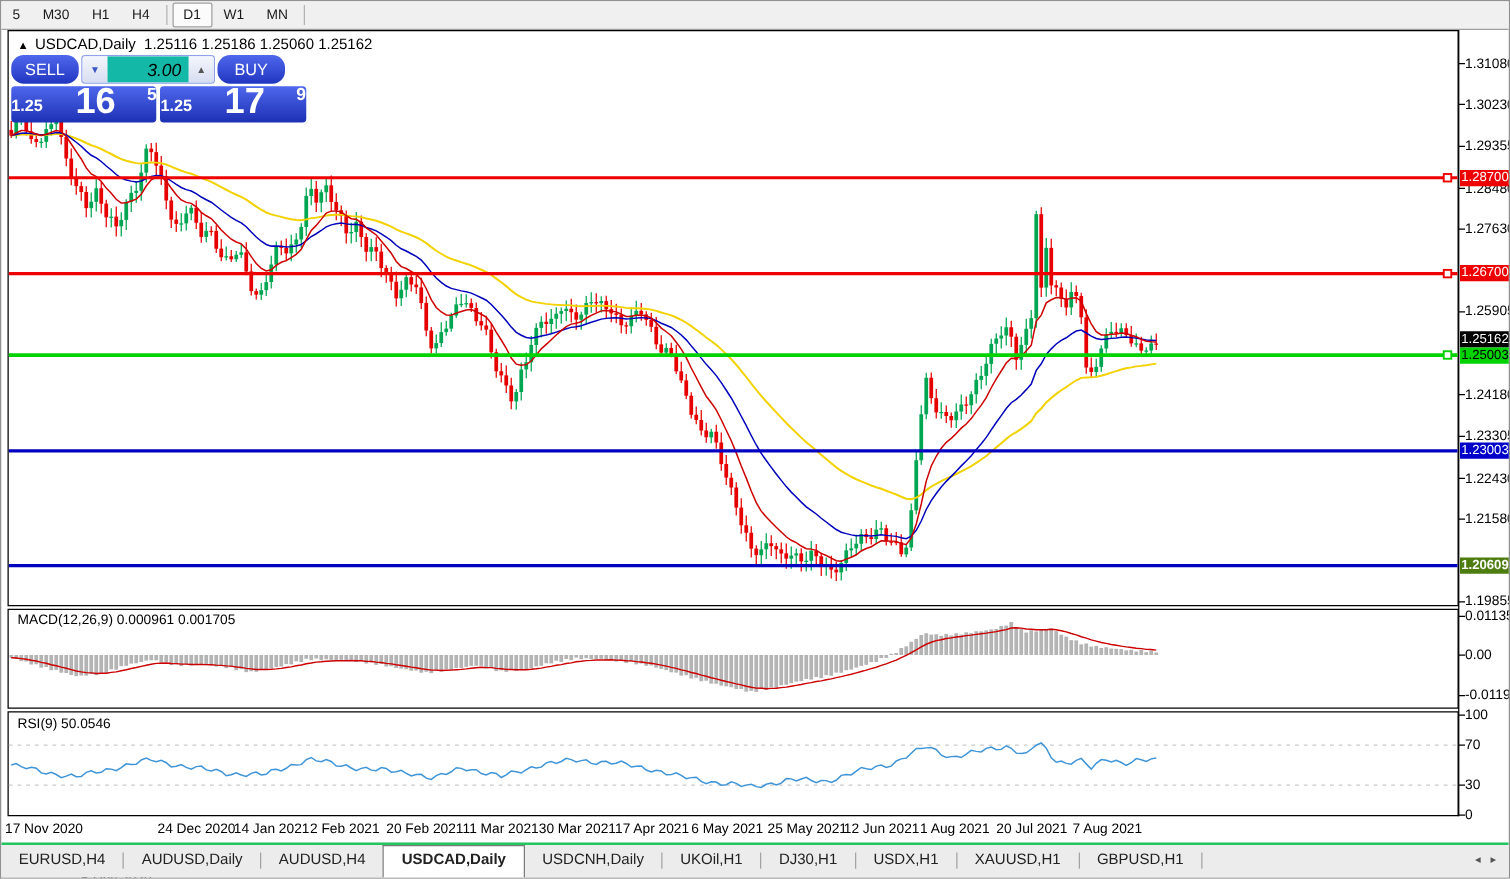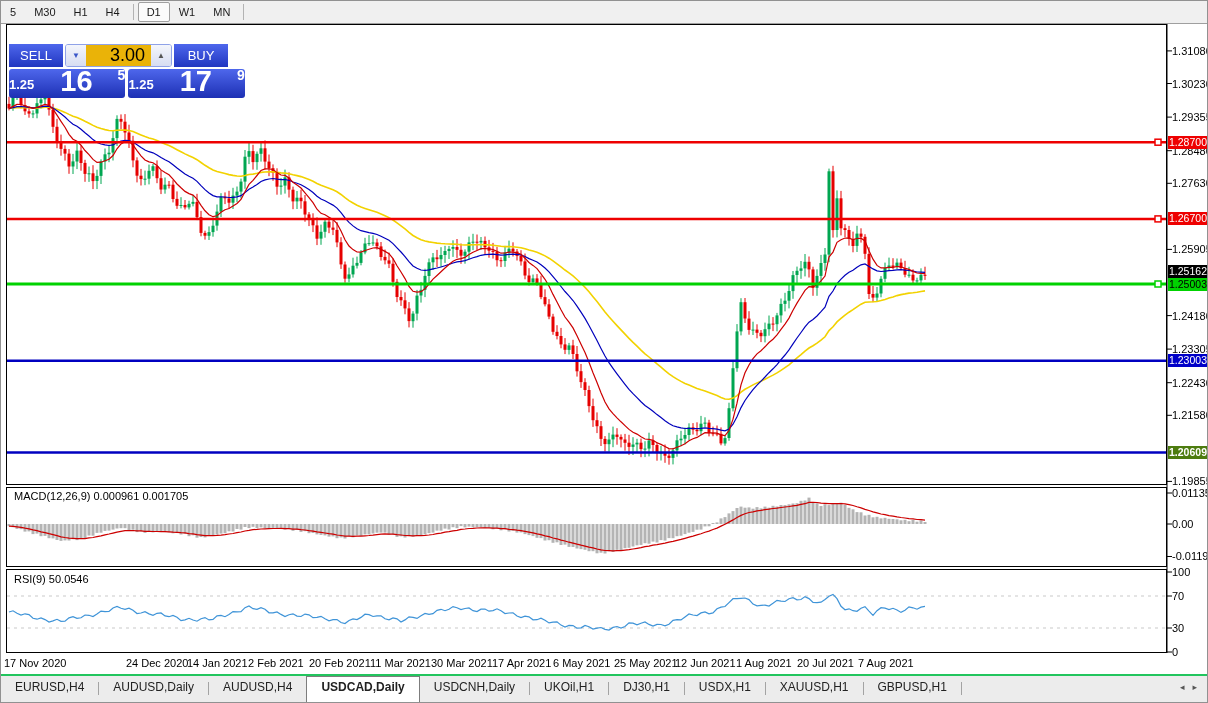--- a/index.html
+++ b/index.html
@@ -12,26 +12,26 @@
         line-height:14px;cursor:default;}
   .tbtn.active{background:#fbfbfb;border:1px solid #a0a0a0;}
   .tsep{width:1px;height:16px;background:#b3b3b3;margin:0 4px;}
   
   .chart-title{position:absolute;left:13px;top:27px;font-size:12px;color:#000;z-index:20;white-space:nowrap;}
   .chart-title .tri{font-size:9px;margin-right:5px;}
   
   .oct{position:absolute;left:8px;top:43px;width:219px;z-index:25;}
   .oct-row1{display:flex;height:23px;gap:2px;}
   .oct-btn{flex:0 0 54px;background:linear-gradient(#4e67ec,#2136c0);color:#fff;font-size:13px;
-           display:flex;align-items:center;justify-content:center;border-radius:0;cursor:pointer;}
+           display:flex;align-items:center;justify-content:center;border-radius:10px;cursor:pointer;}
   .oct-spin{flex:1;display:flex;border:1px solid #8fa2e8;border-radius:3px;overflow:hidden;background:#fff;}
   .spin-btn{width:20px;background:linear-gradient(#f4f6fb,#d7ddf2);display:flex;align-items:center;
             justify-content:center;font-size:8px;color:#3a56c8;cursor:pointer;}
   .spin-val{flex:1;display:flex;align-items:center;justify-content:flex-end;padding-right:6px;
-            font-size:18px;color:#000;background:#eab308;}
+            font-size:14px;color:#000;background:#14b8a6;font-style:italic;}
   .oct-row2{display:flex;height:29px;gap:3px;margin-top:2px;}
   .oct-price{flex:1;background:linear-gradient(#4e67ec,#1d30b4);color:#fff;border-radius:3px;
              display:flex;align-items:flex-end;justify-content:flex-start;padding-bottom:3px;cursor:pointer;gap:24px;}
   .oct-price .small{font-size:13px;font-weight:bold;margin:0 2px 3px 0;}
   .oct-price .big{font-size:29px;font-weight:bold;line-height:27px;}
   .oct-price .sup{font-size:14px;font-weight:bold;margin:0 0 12px 1px;}
   
   .panel-label{position:absolute;left:13px;font-size:11px;color:#000;z-index:20;white-space:nowrap;}
   
   .axis-label{position:absolute;left:1171px;width:36px;font-size:11px;color:#000;line-height:12px;z-index:10;}
@@ -796,20 +796,23 @@
       <line x1="1166" y1="492.00315" x2="1171" y2="492.00315" stroke="#000"></line>
       <line x1="1166" y1="523" x2="1171" y2="523" stroke="#000"></line>
       <line x1="1166" y1="555.4989" x2="1171" y2="555.4989" stroke="#000"></line>
       <line x1="1166" y1="571" x2="1171" y2="571" stroke="#000"></line>
       <line x1="1166" y1="595" x2="1171" y2="595" stroke="#000"></line>
       <line x1="1166" y1="627" x2="1171" y2="627" stroke="#000"></line>
       <line x1="1166" y1="651" x2="1171" y2="651" stroke="#000"></line>
       <line x1="1166" y1="23" x2="1166" y2="652" stroke="#000"></line>
     </svg>
 
+  <div class="chart-title">
+    <span class="tri">▲</span><span>USDCAD,Daily</span>&nbsp;&nbsp;<span>1.25116 1.25186 1.25060 1.25162</span>
+  </div>
 
   <div class="oct">
     <div class="oct-row1">
       <div class="oct-btn">SELL</div>
       <div class="oct-spin">
         <div class="spin-btn">▼</div>
         <div class="spin-val">3.00</div>
         <div class="spin-btn" style="color:#555">▲</div>
       </div>
       <div class="oct-btn">BUY</div>

